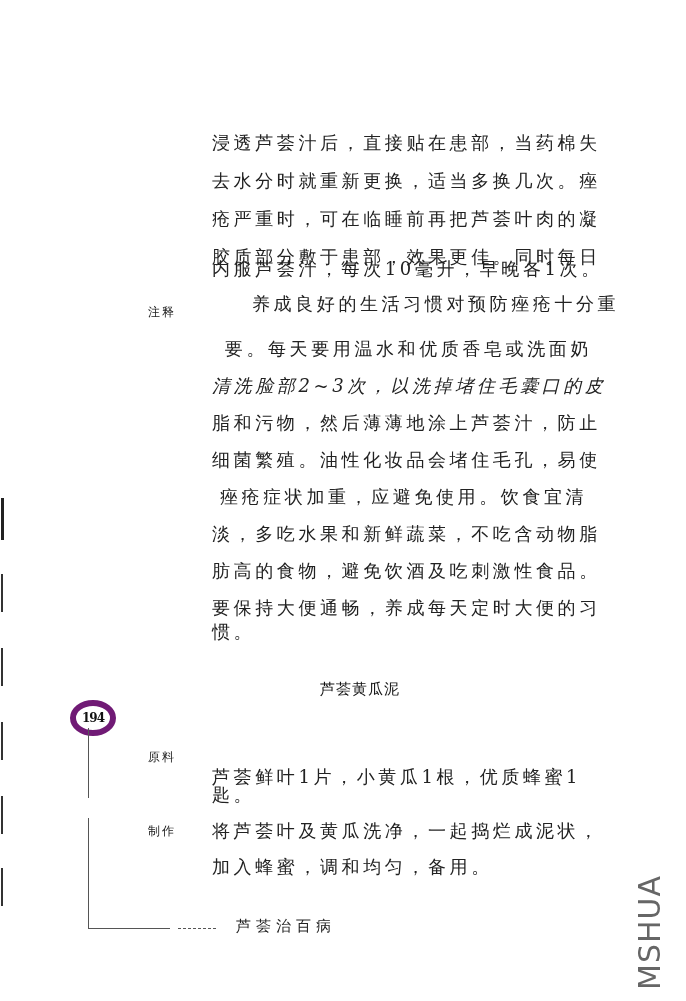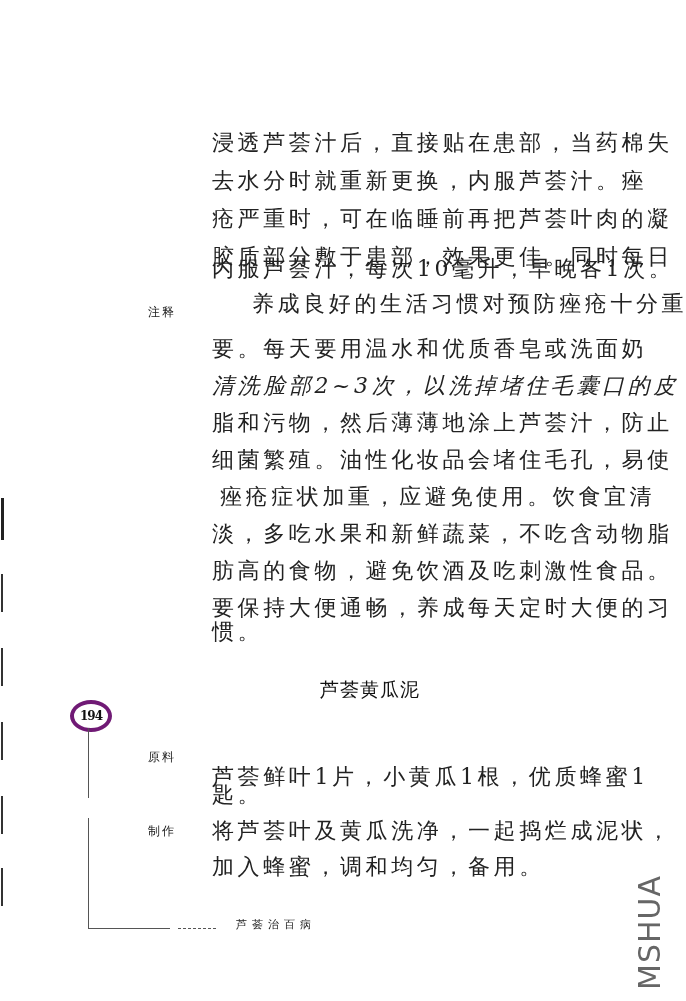--- a/index.html
+++ b/index.html
@@ -3,45 +3,45 @@
 <meta charset="utf-8">
 <style>
   html, body { margin: 0; padding: 0; }
   body {
     width: 686px; height: 1001px; position: relative; overflow: hidden;
     background: #ffffff; color: #1a1a1a;
     font-family: "DejaVu Serif", "Liberation Serif", serif;
   }
   .line {
     position: absolute; left: 212px; width: 380px;
-    font-size: 22px; line-height: 24px; letter-spacing: 3.6px;
+    font-size: 18px; line-height: 24px; letter-spacing: 3.6px;
     white-space: nowrap; color: #222;
   }
   .label {
     position: absolute; left: 148px;
     font-size: 12px; line-height: 24px; letter-spacing: 2px;
     white-space: nowrap; color: #222;
   }
   .title {
     position: absolute; left: 320px; top: 677px;
     font-family: "DejaVu Sans", "Liberation Sans", sans-serif;
-    font-size: 19px; line-height: 24px; letter-spacing: 1px; color: #111;
+    font-size: 15px; line-height: 24px; letter-spacing: 1px; color: #111;
   }
   .badge {
     position: absolute; left: 70px; top: 700px; width: 34px; height: 24px;
-    border: 4px solid #701a75; border-radius: 50%;
+    border: 6px solid #701a75; border-radius: 50%;
     font-family: "DejaVu Serif", serif; font-weight: bold; font-size: 12px;
     line-height: 24px; text-align: center; color: #111; letter-spacing: -1px;
   }
   .vline { position: absolute; background: #555; width: 1px; }
   .hline { position: absolute; background: #555; height: 1px; }
   .edge-bar { position: absolute; left: 1px; width: 2px; background: #333; }
   .footer-text {
     position: absolute; left: 236px; top: 917px;
-    font-family: Liberation Serif, serif; font-size: 11px; letter-spacing: 5px;
+    font-family: Liberation Serif, serif; font-size: 15px; letter-spacing: 5px;
     color: #222;
   }
   .watermark {
     position: absolute; left: 632px; top: 990px;
     transform: rotate(-90deg); transform-origin: left top;
     font-family: "DejaVu Sans", "Liberation Sans", sans-serif;
     font-size: 30px; letter-spacing: 1px; color: #666;
   }
 </style>
 </head>
@@ -49,21 +49,21 @@
 
 <div class="edge-bar" style="top:498px;height:42px;width:3px;background:#222;"></div>
 <div class="edge-bar" style="top:574px;height:38px;"></div>
 <div class="edge-bar" style="top:648px;height:38px;"></div>
 <div class="edge-bar" style="top:722px;height:38px;"></div>
 <div class="edge-bar" style="top:796px;height:38px;"></div>
 <div class="edge-bar" style="top:868px;height:38px;"></div>
 
 <div>
   <div class="line" style="top:131px;">浸透芦荟汁后，直接贴在患部，当药棉失</div>
-  <div class="line" style="top:169px;">去水分时就重新更换，内服芦荟汁。痤</div>
+  <div class="line" style="top:169px;">去水分时就重新更换，适当多换几次。痤</div>
   <div class="line" style="top:207px;">疮严重时，可在临睡前再把芦荟叶肉的凝</div>
   <div class="line" style="top:245px;">胶质部分敷于患部，效果更佳。同时每日</div>
 
   <div class="line" style="top:257px;">内服芦荟汁，每次10毫升，早晚各1次。</div>
 </div>
 
 <div>
   <div class="label" style="top:300px;">注释</div>
   <div class="line" style="top:292px;margin-left:40px;">养成良好的生活习惯对预防痤疮十分重</div>
   <div class="line" style="top:337px;text-align:right;">要。每天要用温水和优质香皂或洗面奶</div>

